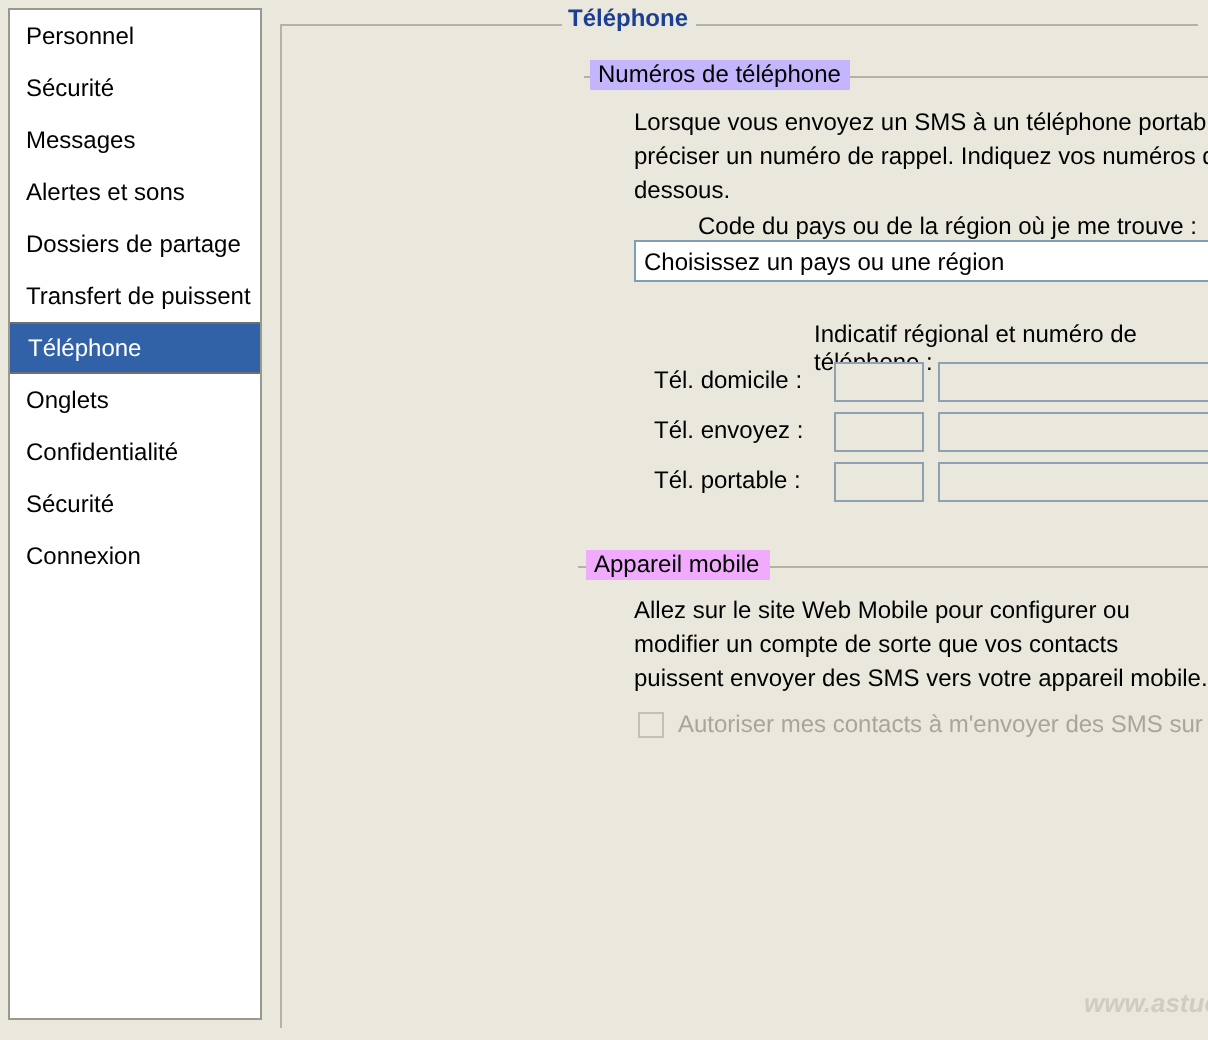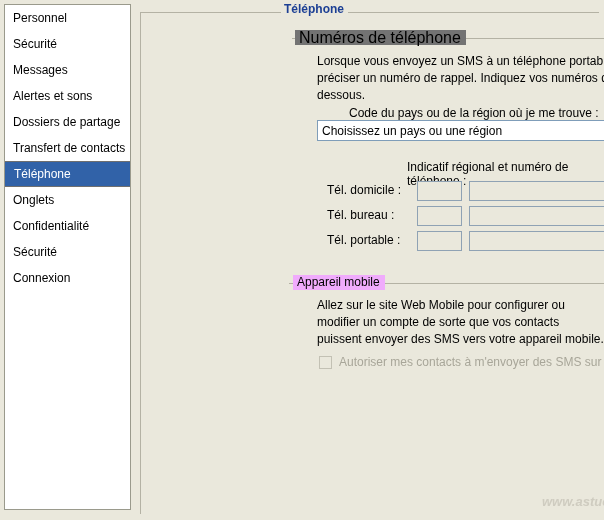--- a/index.html
+++ b/index.html
@@ -88,23 +88,23 @@
     left: 155px;
     top: 38px;
     width: 385px;
     height: 1px;
     border-top: 1px solid #b4b2a4;
   }
   #grp-numbers-title {
     position: absolute;
     left: 158px;
     top: 30px;
-    font-size: 16px;
-    color: #000000;
-    background: #737373;
+    font-size: 12px;
+    color: #000000;
+    background: #c4b5fd;
     padding: 0 5px 0 4px;
     line-height: 15px;
   }
 
   #desc-1 {
     position: absolute;
     left: 180px;
     top: 53px;
     width: 390px;
     font-size: 12px;
@@ -264,21 +264,21 @@
   <div class="side-item">
     <span>Messages</span>
   </div>
   <div class="side-item">
     <span>Alertes et sons</span>
   </div>
   <div class="side-item">
     <span>Dossiers de partage</span>
   </div>
   <div class="side-item">
-    <span>Transfert de contacts</span>
+    <span>Transfert de puissent</span>
   </div>
   <div class="side-item selected">
     <span>Téléphone</span>
   </div>
   <div class="side-item">
     <span>Onglets</span>
   </div>
   <div class="side-item">
     <span>Confidentialité</span>
   </div>
@@ -309,21 +309,21 @@
 
   <div id="indicatif-label">Indicatif régional et numéro de téléphone :</div>
 
   <div class="phone-row" id="row-home">
     <div class="row-label">Tél. domicile :</div>
     <div class="inp-area"></div>
     <div class="inp-num"></div>
   </div>
 
   <div class="phone-row" id="row-work">
-    <div class="row-label">Tél. bureau :</div>
+    <div class="row-label">Tél. envoyez :</div>
     <div class="inp-area"></div>
     <div class="inp-num"></div>
   </div>
 
   <div class="phone-row" id="row-mobile">
     <div class="row-label">Tél. portable :</div>
     <div class="inp-area"></div>
     <div class="inp-num"></div>
   </div>
 

